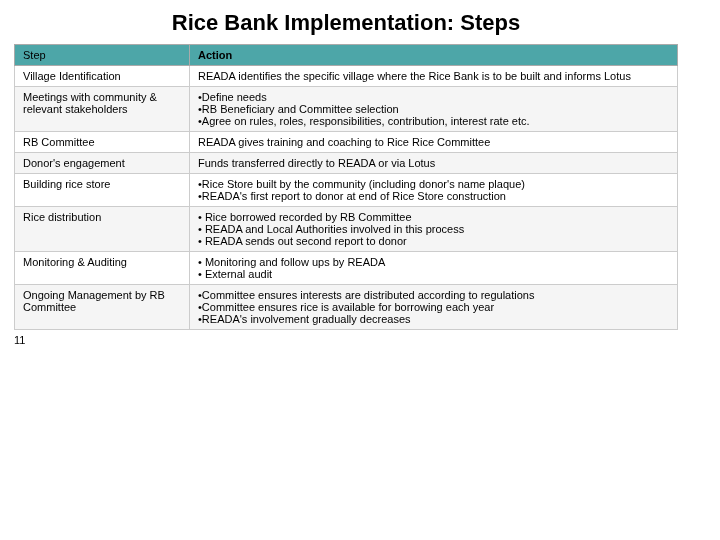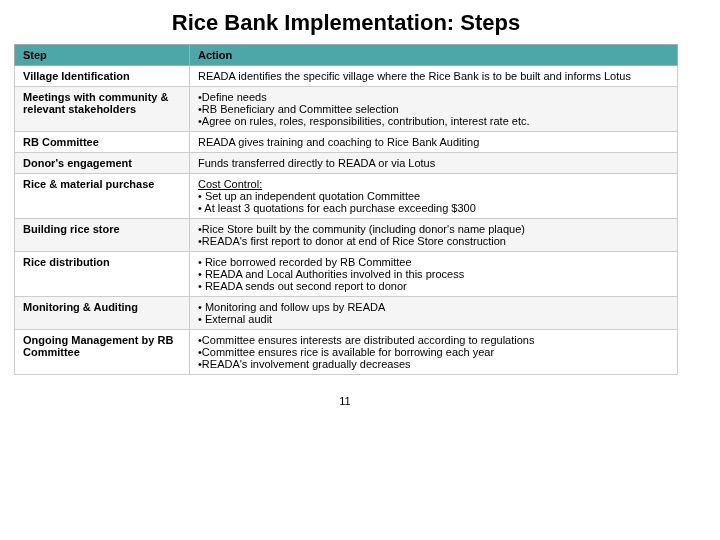--- a/index.html
+++ b/index.html
@@ -40,29 +40,29 @@
       vertical-align: top;
     }
     tbody tr:nth-child(even) td {
       background-color: #f5f5f5;
     }
     tbody tr:nth-child(odd) td {
       background-color: #fff;
     }
     .step-col {
       width: 175px;
-      font-weight: bold;
+      font-weight: normal;
     }
     .action-col {
       width: auto;
     }
     .page-num {
-      text-align: center;
+      text-align: left;
       font-size: 11px;
-      margin-top: 20px;
+      margin-top: 4px;
       padding-right: 2px;
     }
   </style>
 </head>
 <body>
 
 <div class="page">
   <h1 class="title">Rice Bank Implementation: Steps</h1>
   <table>
     <thead>
@@ -75,29 +75,25 @@
     <tr>
           <td class="step-col">Village Identification</td>
           <td class="action-col">READA identifies the specific village where the Rice Bank is to be built and informs Lotus</td>
         </tr>
         <tr>
           <td class="step-col">Meetings with  community &amp; relevant stakeholders</td>
           <td class="action-col"><span>•Define needs</span><br><span>•RB Beneficiary and Committee selection</span><br><span>•Agree on rules, roles, responsibilities, contribution, interest rate etc.</span></td>
         </tr>
         <tr>
           <td class="step-col">RB Committee</td>
-          <td class="action-col">READA gives training and coaching to Rice Bank Auditing</td>
+          <td class="action-col">READA gives training and coaching to Rice Rice Committee</td>
         </tr>
         <tr>
           <td class="step-col">Donor's engagement</td>
           <td class="action-col">Funds transferred directly to READA or via Lotus</td>
-        </tr>
-        <tr>
-          <td class="step-col">Rice &amp; material purchase</td>
-          <td class="action-col"><span style="text-decoration: underline;">Cost Control:</span><br><span>• Set up an independent quotation Committee</span><br><span>• At least 3 quotations for each purchase exceeding $300</span></td>
         </tr>
         <tr>
           <td class="step-col">Building rice store</td>
           <td class="action-col"><span>•Rice Store built by the community (including donor's name plaque)</span><br><span>•READA's first report to donor at end of Rice Store construction</span></td>
         </tr>
         <tr>
           <td class="step-col">Rice distribution</td>
           <td class="action-col"><span>• Rice borrowed recorded by RB Committee</span><br><span>• READA and Local Authorities involved in this process</span><br><span>• READA sends out second report to donor</span></td>
         </tr>
         <tr>

